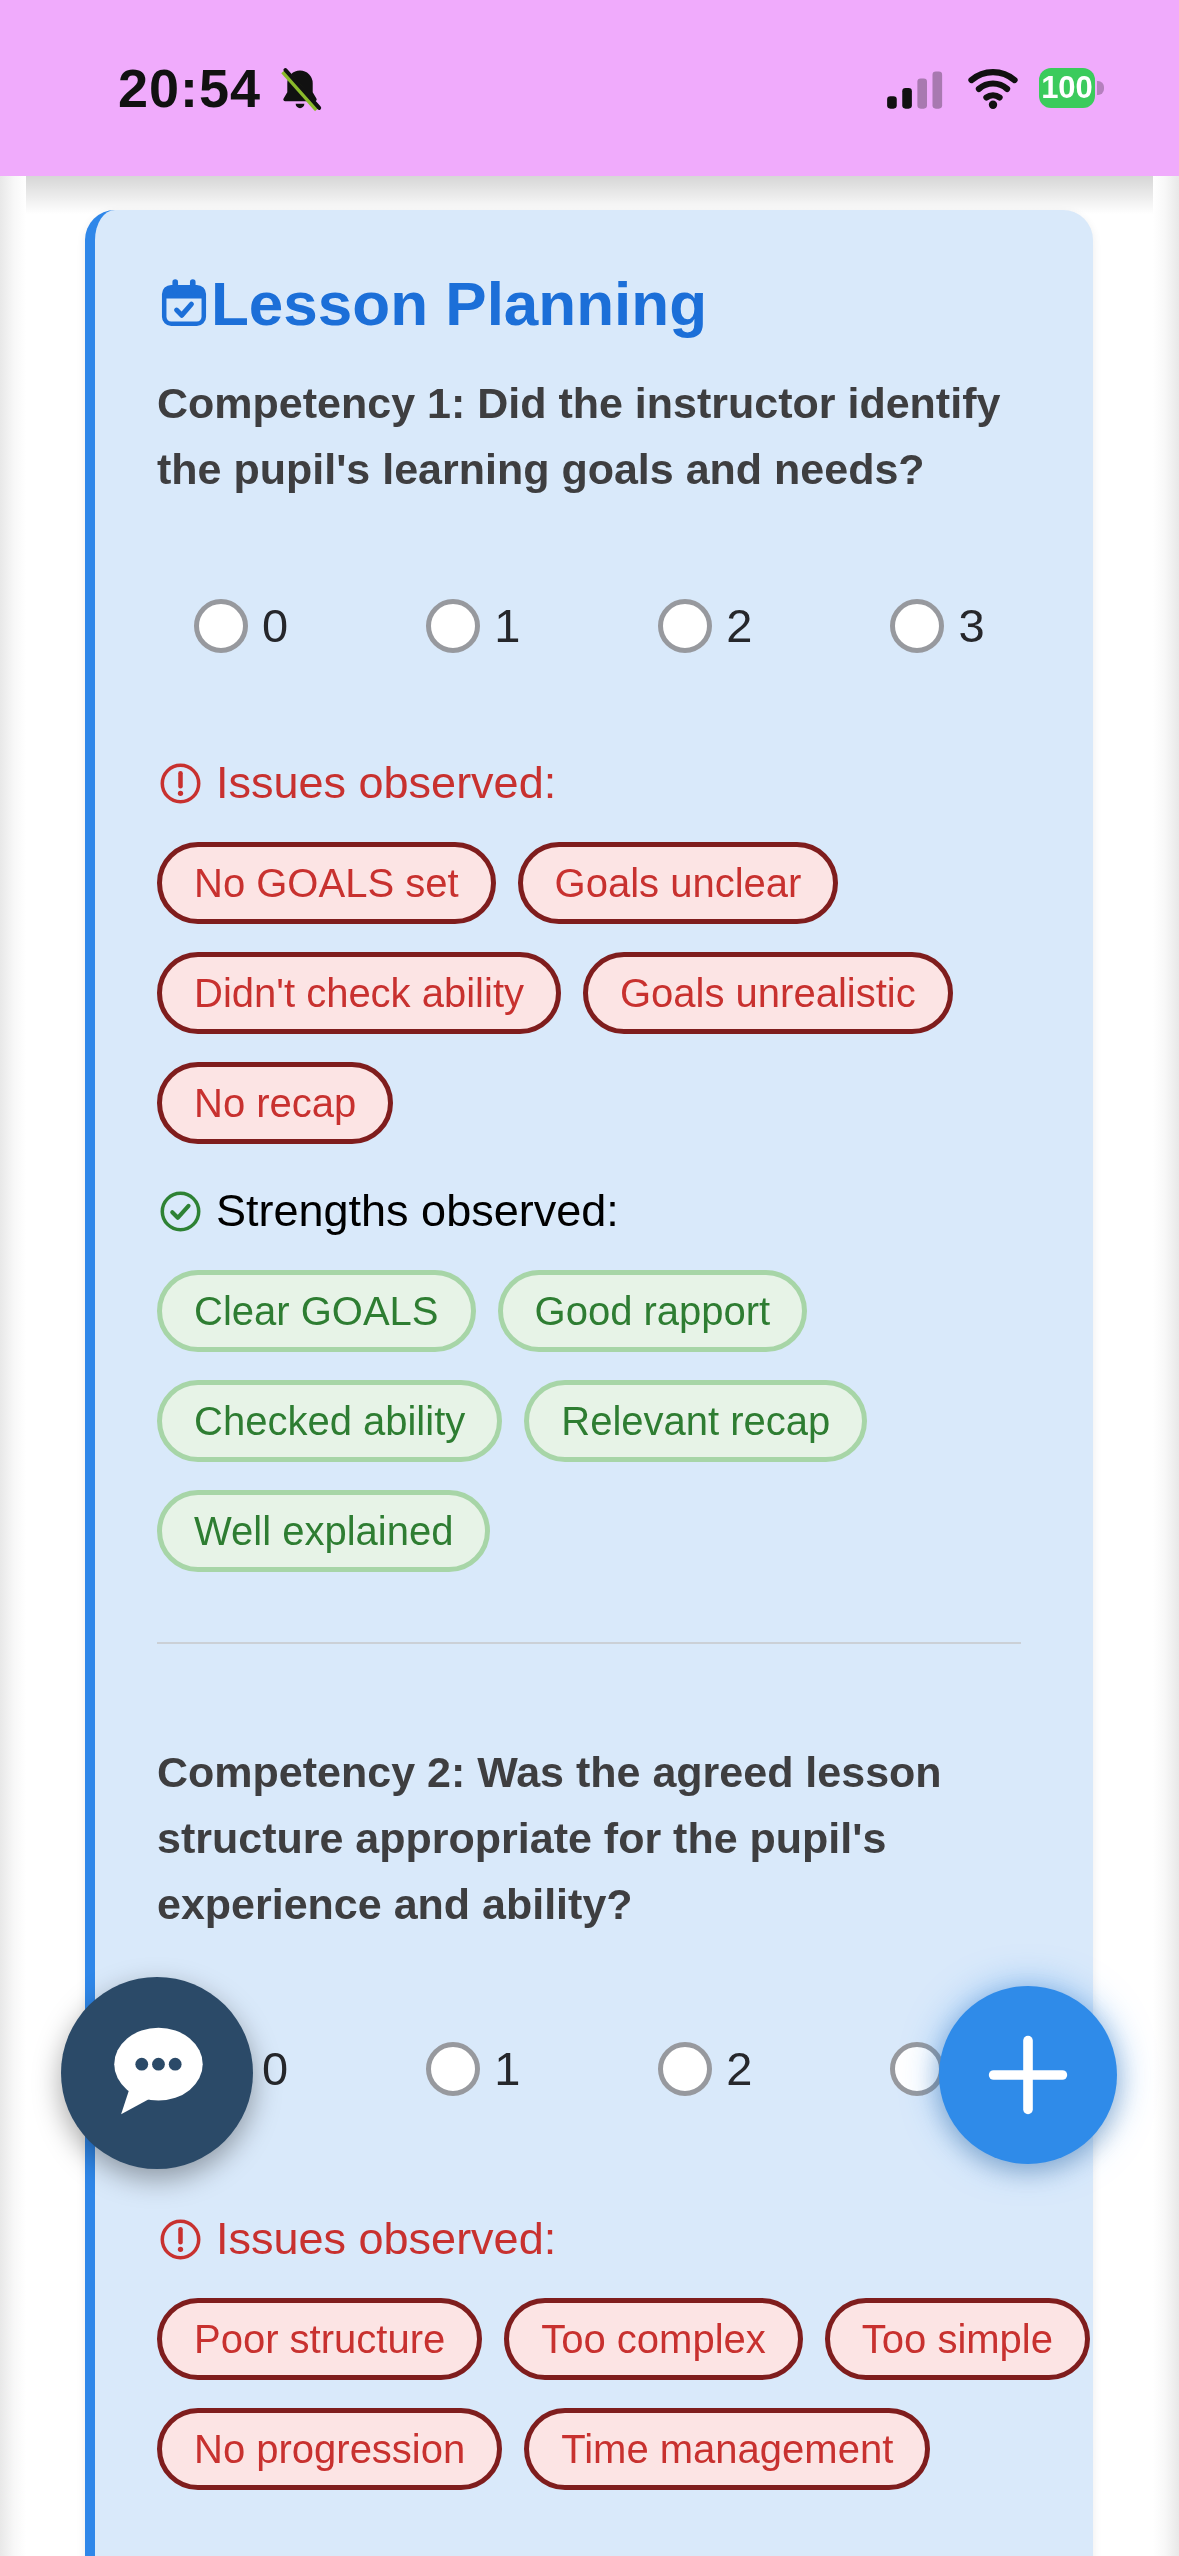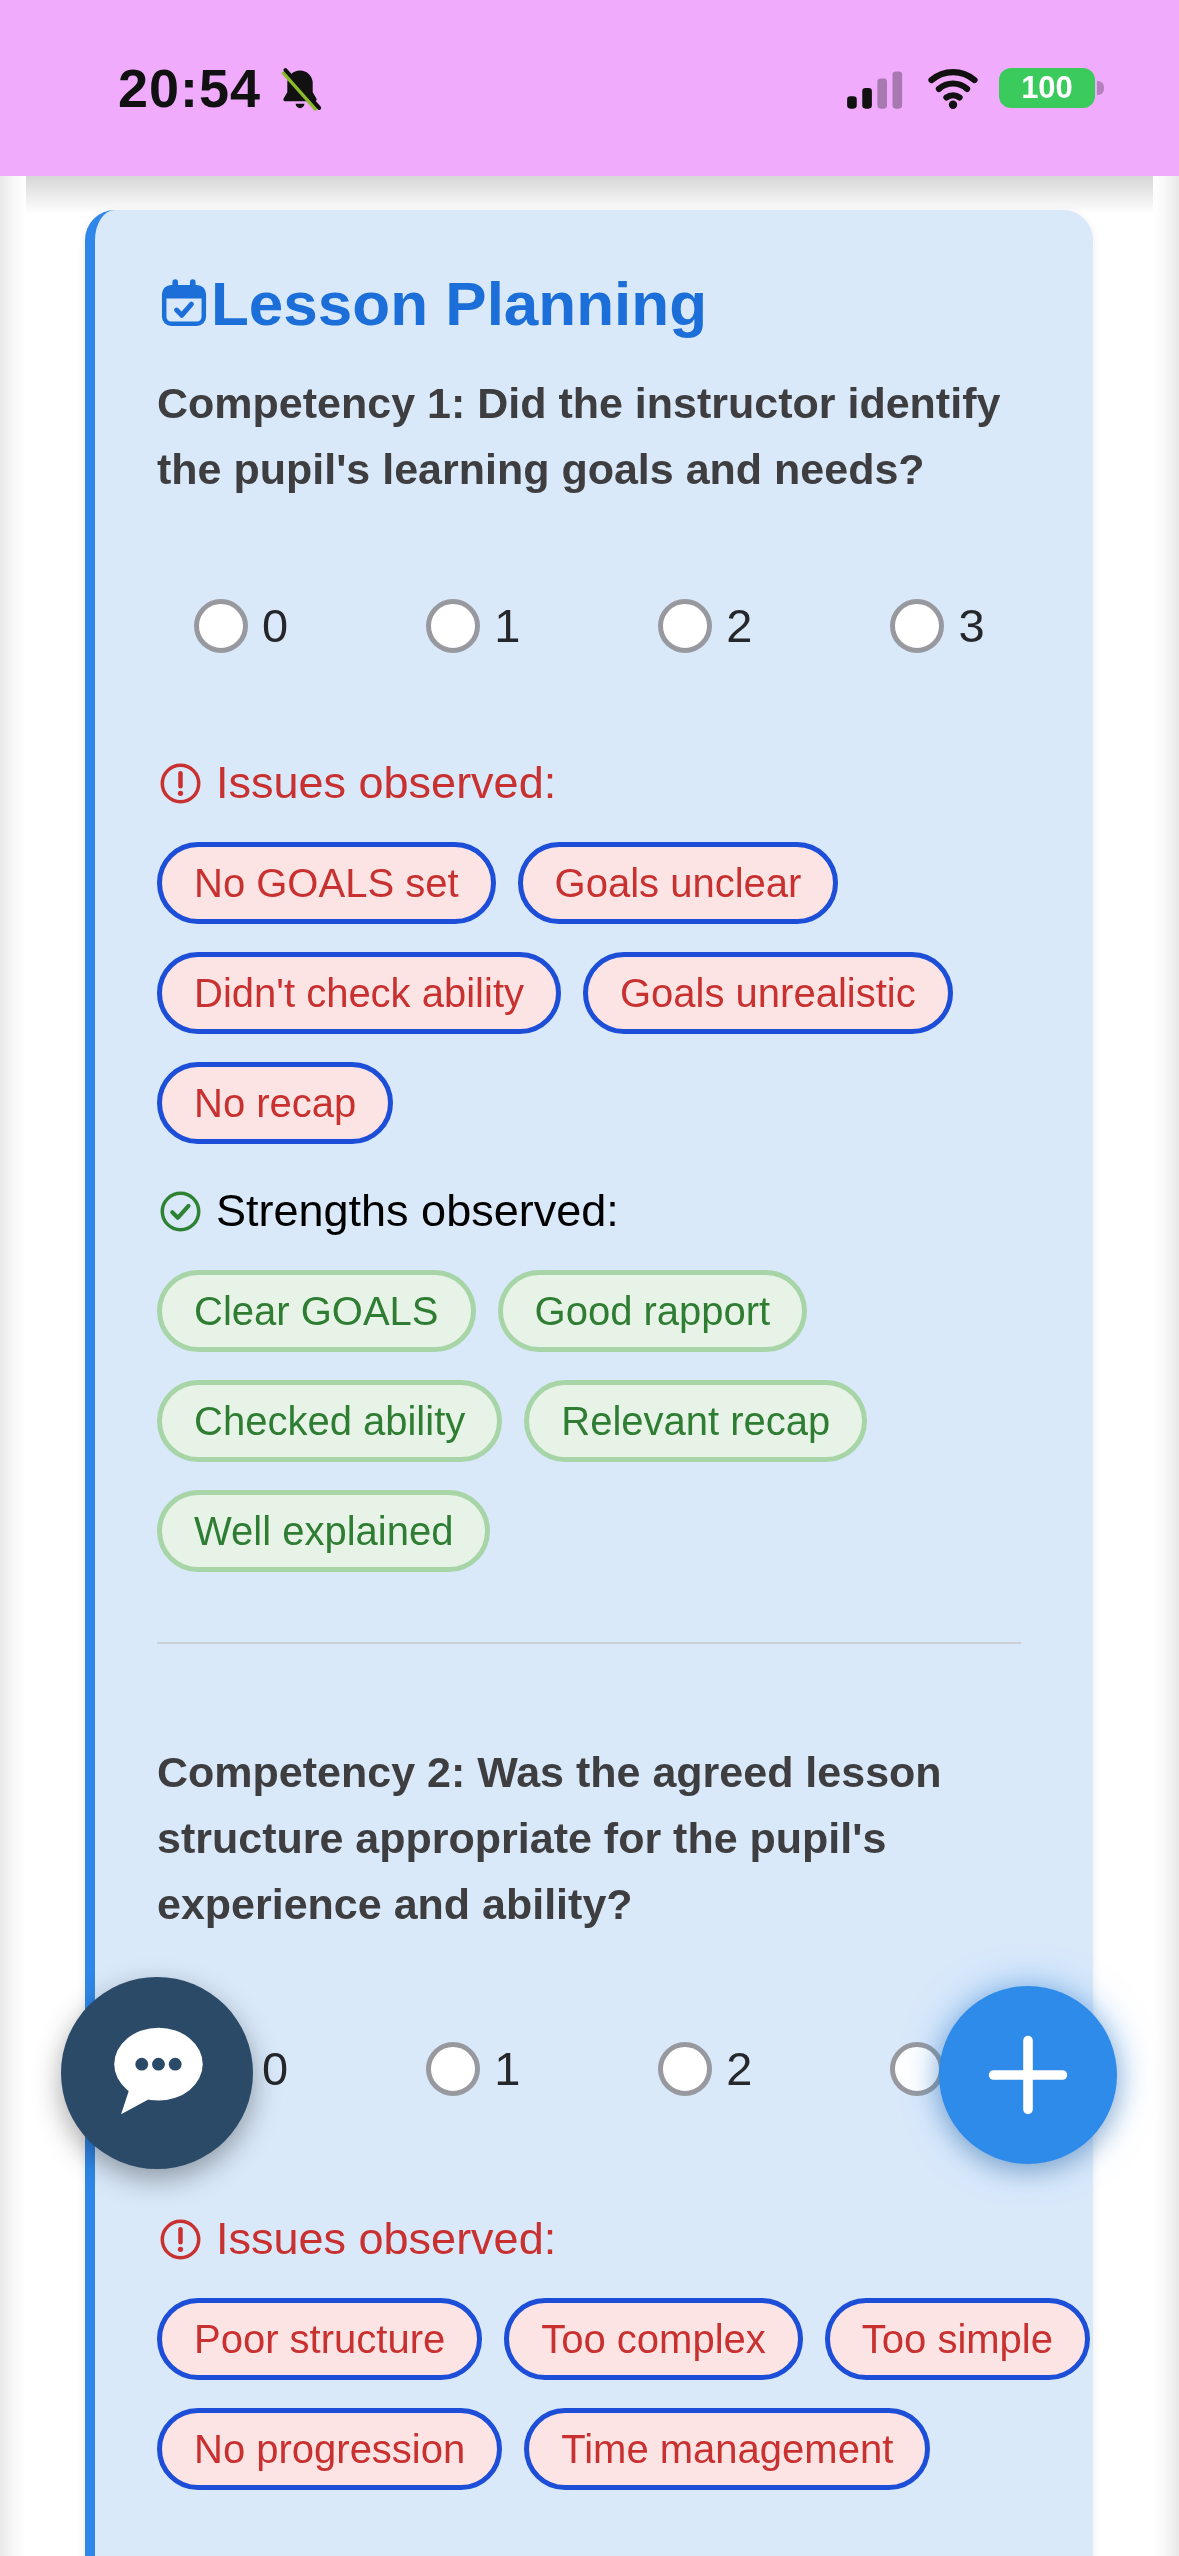--- a/index.html
+++ b/index.html
@@ -14,21 +14,21 @@
     position:absolute; left:0; top:0; width:1179px; height:176px;
     background:#f0abfc; display:flex; align-items:center;
     padding:0 84px 0 118px; z-index:5;
   }
   .sb-time { font-size:54px; font-weight:700; color:#111111; letter-spacing:1px; }
   .sb-bell { width:50px; height:50px; margin-left:14px; margin-top:4px; }
   .sb-spacer { flex:1; }
   .sb-signal { width:62px; height:44px; }
   .sb-wifi { width:56px; height:44px; margin-left:18px; }
   .battery {
-    margin-left:18px; position:relative; width:96px; height:40px;
+    margin-left:18px; position:relative; width:56px; height:40px;
     background:#3BCB5C; border-radius:12px; display:flex;
     align-items:center; justify-content:center;
   }
   .battery span { color:#ffffff; font-size:31px; font-weight:700; }
   .battery::after {
     content:""; position:absolute; right:-9px; top:13px; width:7px; height:14px;
     background:rgba(0,0,0,0.25); border-radius:0 6px 6px 0;
   }
 
   
@@ -74,21 +74,21 @@
   .sec-header.green { color:#2E8234; }
   .sec-header.green .sh-text { color:#000000; }
 
   .pill-rows { display:flex; flex-direction:column; gap:28px; }
   .pill-row { display:flex; gap:22px; }
   .pill {
     height:82px; border-radius:41px; padding:0 32px;
     display:inline-flex; align-items:center; font-size:40px; white-space:nowrap;
     cursor:pointer;
   }
-  .pill.red   { background:#FCE4E4; border:5px solid #1d4ed8; color:#C8312F; }
+  .pill.red   { background:#FCE4E4; border:5px solid #7f1d1d; color:#C8312F; }
   .pill.green { background:#E7F3E7; border:5px solid #A7D5A7; color:#2E7D32; }
 
   .issues-block { margin-bottom:42px; }
   .strengths-block { margin-bottom:0; }
 
   .divider { height:2px; background:#CBD0D6; margin:70px 0 95px 0; width:864px; }
 
   .mb-comp2 { margin-bottom:104px; }
   .mb-radio2 { margin-bottom:118px; }
 

